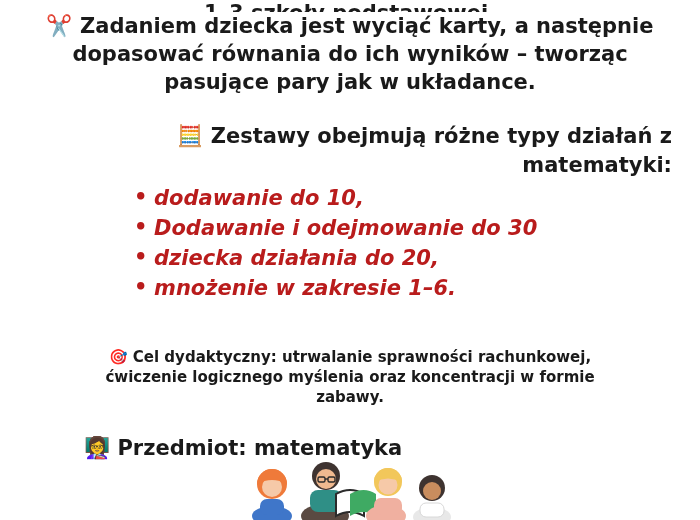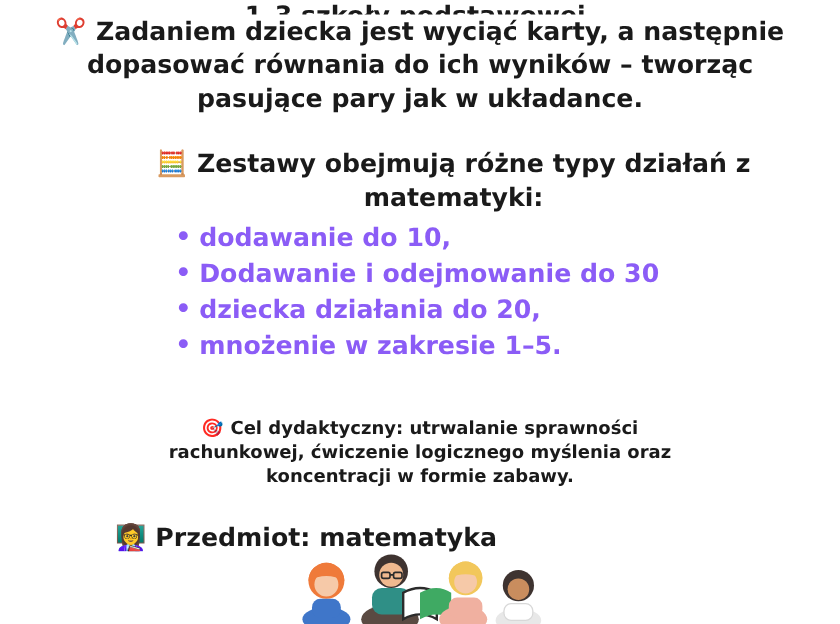--- a/index.html
+++ b/index.html
@@ -13,21 +13,21 @@
     font-family: "DejaVu Sans", sans-serif;
     color: #1a1a1a;
     overflow: hidden;
     position: relative;
   }
   .page {
     position: relative;
     width: 700px;
     height: 520px;
     box-sizing: border-box;
-    padding: 0 40px;
+    padding: 0 28px;
     border-radius: 28px;
   }
   .clipped-top {
     text-align: center;
     font-size: 21px;
     font-weight: bold;
     line-height: 1.32;
     margin: 0;
     padding-top: 0;
     height: 12px;
@@ -43,39 +43,40 @@
     color: #1a1a1a;
   }
   .emoji {
     font-family: "DejaVu Sans", sans-serif;
     font-weight: normal;
   }
   .spacer-lg { height: 26px; }
   .spacer-md { height: 18px; }
   .spacer-sm { height: 10px; }
   .section-head {
-    text-align: center;
+    text-align: right;
     font-size: 21px;
     font-weight: bold;
     line-height: 1.34;
     margin: 0 0 4px 0;
     padding-left: 56px;
   }
   ul.bullets {
     margin: 0;
     padding: 0 0 0 106px;
     list-style: none;
   }
   ul.bullets li {
     font-size: 21px;
     font-weight: bold;
     line-height: 1.43;
     position: relative;
     padding-left: 20px;
-    color: #8b5cf6;
+    color: #b91c1c;
+    font-style: italic;
   }
   ul.bullets li::before {
     content: "\2022";
     position: absolute;
     left: 0;
     top: -1px;
     font-size: 21px;
   }
   .goal-block {
     text-align: center;
@@ -116,21 +117,21 @@
   <p class="para"><span class="emoji">✂️</span> <span>Zadaniem dziecka jest wyciąć karty, a następnie dopasować równania do ich wyników – tworząc pasujące pary jak w układance.</span></p>
 
   <div class="spacer-lg"></div>
 
   <div class="section-head"><span class="emoji">🧮</span> <span>Zestawy obejmują różne typy działań z matematyki:</span></div>
 
   <ul class="bullets">
     <li>dodawanie do 10,</li>
     <li>Dodawanie i odejmowanie do 30</li>
     <li>dziecka działania do 20,</li>
-    <li>mnożenie w zakresie 1–5.</li>
+    <li>mnożenie w zakresie 1–6.</li>
   </ul>
 
   <div class="spacer-lg"></div>
   <div class="spacer-md"></div>
 
   <div class="goal-block"><span class="emoji">🎯</span> <span>Cel dydaktyczny: utrwalanie sprawności rachunkowej, ćwiczenie logicznego myślenia oraz koncentracji w formie zabawy.</span></div>
 
   <div class="spacer-lg"></div>
 
   <div class="meta-line"><span class="emoji">👩‍🏫</span> <span>Przedmiot: matematyka</span></div>

